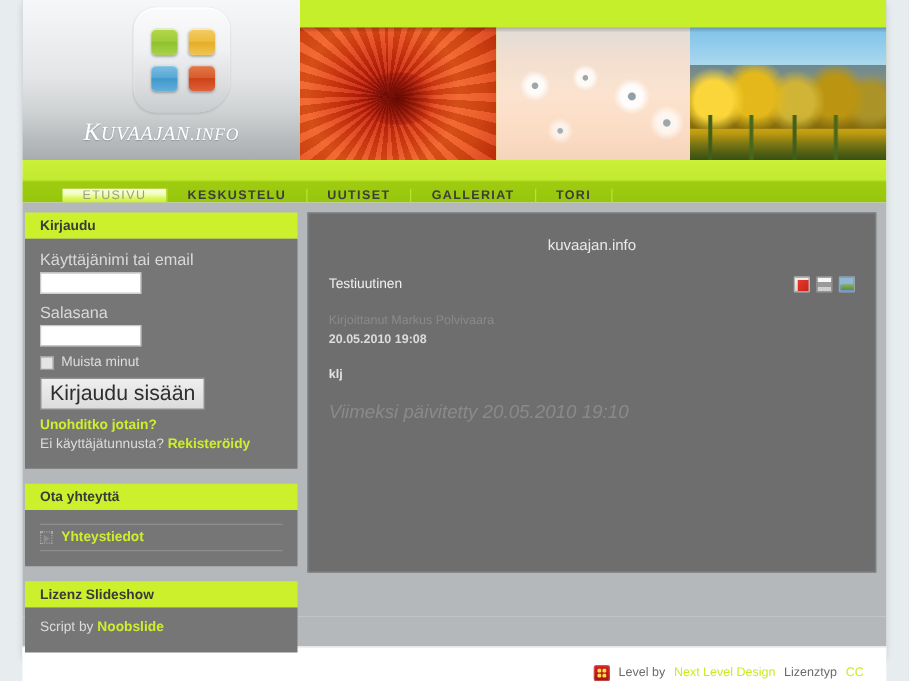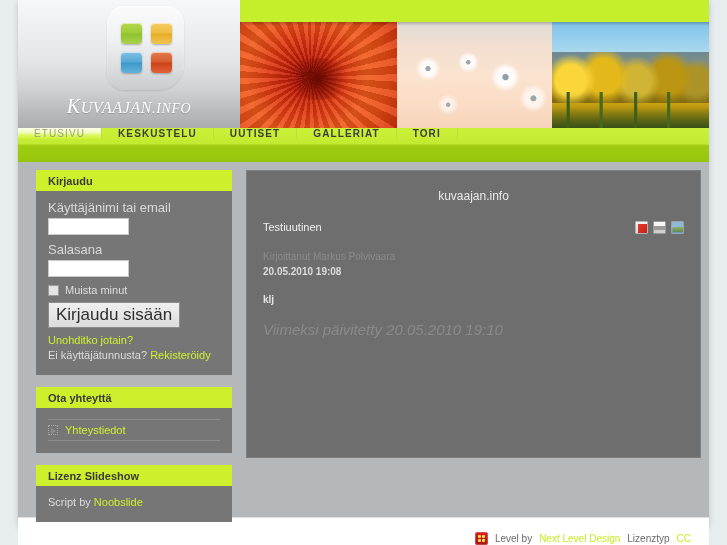--- a/index.html
+++ b/index.html
@@ -138,21 +138,22 @@
     background: linear-gradient(to bottom, rgba(0,0,0,.22), rgba(0,0,0,0));
     z-index: 2; pointer-events: none;
   }
 
   
   .nav {
     position: relative;
     width: 691px; height: 34px;
     background: linear-gradient(to bottom, #cbf139 0%, #c2ea30 46%, #9fcc10 52%, #96c60c 100%);
     display: flex;
-    align-items: flex-start;
+    align-items: flex-end;
+    padding-left: 32px;
   }
   .nav-item {
     position: relative;
     display: flex; align-items: center; justify-content: center;
     padding: 0 16px;
     font-size: 10px;
     font-weight: bold;
     letter-spacing: 1.1px;
     color: #3c3c3c;
     border-right: 1px solid #b9e234;
@@ -168,22 +169,22 @@
 
   
   .shell {
     position: relative;
     width: 691px; height: 331px;
     background: #b4b8ba;
     padding: 10px 0 0 0;
   }
   .col-left {
     position: absolute;
-    left: 18px; top: 8px;
-    width: 196px;
+    left: 2px; top: 8px;
+    width: 218px;
   }
   .module { margin-bottom: 12px; }
   .module-title {
     height: 21px;
     background: #ccf02b;
     color: #3a3a3a;
     font-size: 11px;
     font-weight: bold;
     display: flex; align-items: center;
     padding-left: 12px;
@@ -216,21 +217,21 @@
   .btn-login {
     background: linear-gradient(to bottom,#efefef,#dcdcdc);
     border: 1px solid #8d8d8d;
     color: #2e2e2e;
     font-size: 17px;
     padding: 2px 7px;
     cursor: pointer;
     font-family: Liberation Sans, sans-serif;
     margin-bottom: 5px;
   }
-  .lnk { color: #cdef2e; text-decoration: none; cursor: pointer; }
+  .lnk { color: #cdef2e; text-decoration: none; cursor: pointer; font-weight: bold; }
   .sub-line { font-size: 11px; color: #dcdcdc; line-height: 15px; }
 
   .contact-list { list-style: none; }
   .contact-item {
     display: flex; align-items: center; gap: 7px;
     border-top: 1px solid #8e8e8e;
     border-bottom: 1px solid #8e8e8e;
     padding: 4px 0;
     margin-top: 2px;
   }

